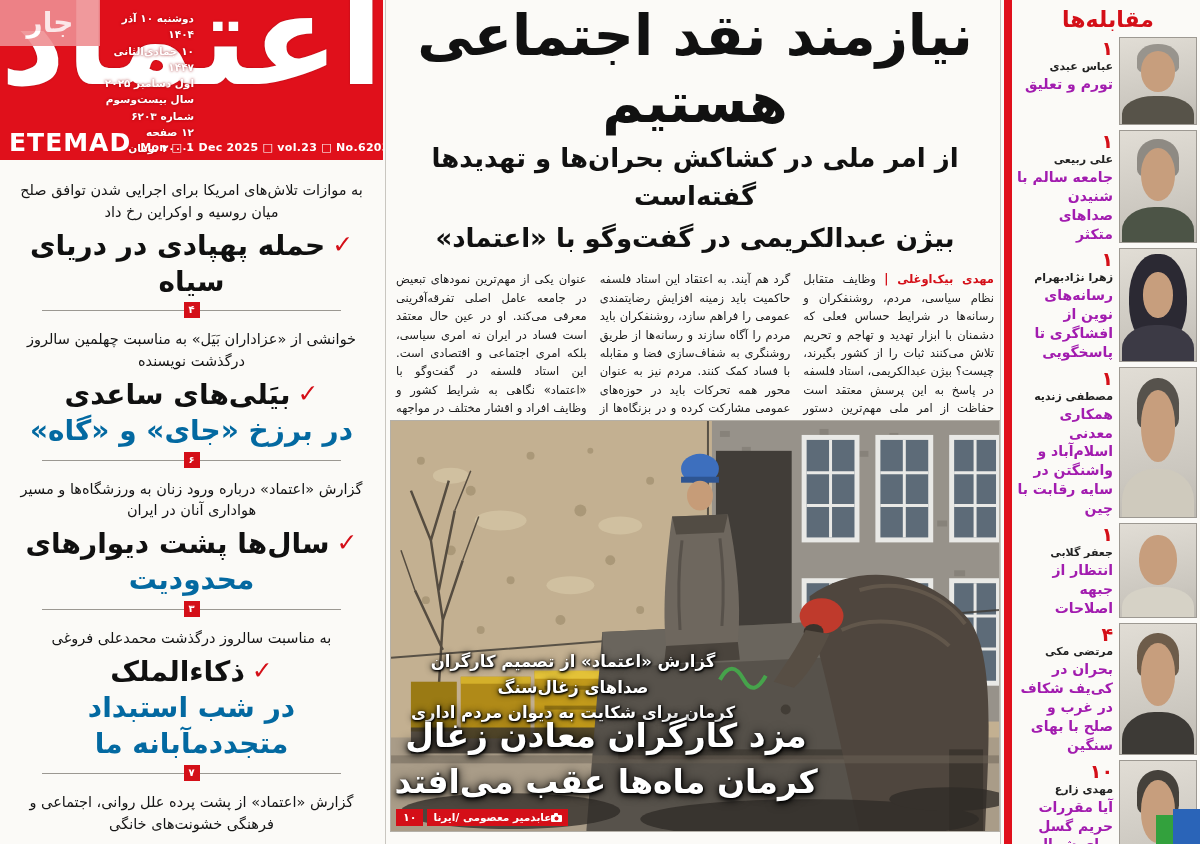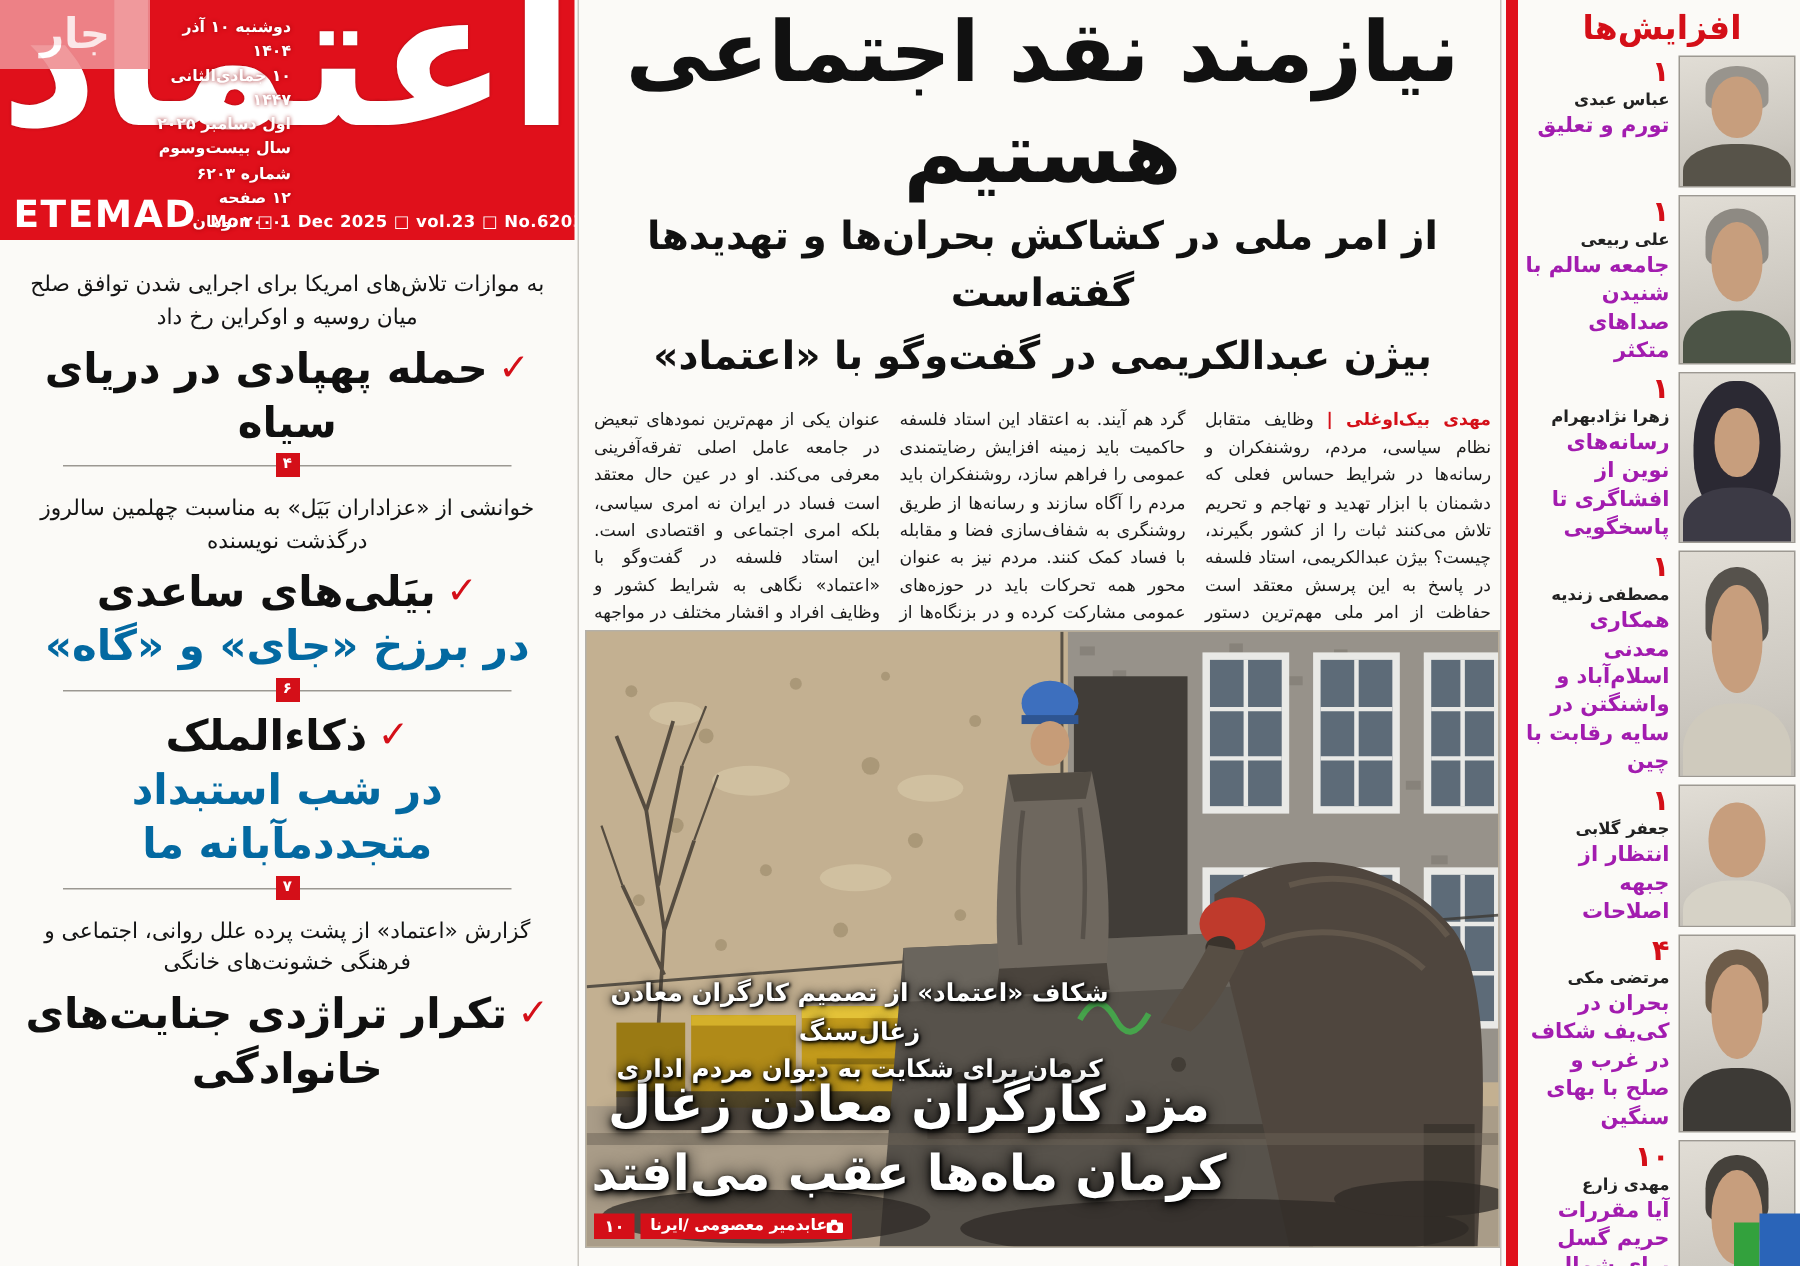--- a/index.html
+++ b/index.html
@@ -129,22 +129,31 @@
 
       <article>
         <div class="kicker">خوانشی از «عزاداران بَیَل» به مناسبت چهلمین سالروز درگذشت نویسنده</div>
         <h2 class="lheadline"><span class="check">✓</span><span>بیَلی‌های ساعدی</span></h2>
         <div class="lheadline2">در برزخ «جای» و «گاه»</div>
         <div class="divider">
           <span class="pageno">۶</span>
         </div>
       </article>
 
-
       <article>
+        <div class="kicker">گزارش «اعتماد» درباره ورود زنان به ورزشگاه‌ها و مسیر هواداری آنان در ایران</div>
+        <h2 class="lheadline"><span class="check">✓</span><span>سال‌ها پشت دیوارهای</span></h2>
+        <div class="lheadline2">محدودیت</div>
+        <div class="divider">
+          <span class="pageno">۳</span>
+        </div>
+      </article>
+
+      <article>
+        <div class="kicker">به مناسبت سالروز درگذشت محمدعلی فروغی</div>
         <h2 class="lheadline"><span class="check">✓</span><span>ذکاءالملک</span></h2>
         <div class="lheadline2">در شب استبداد متجددمآبانه ما</div>
         <div class="divider">
           <span class="pageno">۷</span>
         </div>
       </article>
 
       <article class="story-last">
         <div class="kicker">گزارش «اعتماد» از پشت پرده علل روانی، اجتماعی و فرهنگی خشونت‌های خانگی</div>
         <h2 class="lheadline"><span class="check">✓</span><span>تکرار تراژدی جنایت‌های خانوادگی</span></h2>
@@ -290,21 +299,21 @@
 
         <g fill="#2e2a26" opacity="0.75">
           <ellipse cx="120" cy="392" rx="110" ry="18"></ellipse>
           <ellipse cx="420" cy="400" rx="170" ry="20"></ellipse>
           <ellipse cx="560" cy="380" rx="60" ry="12"></ellipse>
         </g>
         <rect x="0" y="336" width="610" height="8" fill="#6b6156" opacity="0.5"></rect>
       </svg>
 
       <div class="photo-kicker">
-        <span>شکاف «اعتماد» از تصمیم کارگران معادن زغال‌سنگ</span>
+        <span>گزارش «اعتماد» از تصمیم کارگران صداهای زغال‌سنگ</span>
         <span>کرمان برای شکایت به دیوان مردم اداری</span>
       </div>
       <div class="photo-headline">
         <div>مزد کارگران معادن زغال</div>
         <div>کرمان ماه‌ها عقب می‌افتد</div>
       </div>
       <div class="photo-credit">
         <span class="pg-badge">۱۰</span>
         <span class="credit-badge">
           <svg width="11" height="9" viewBox="0 0 11 9">
@@ -312,21 +321,21 @@
             <rect x="3" y="0" width="4" height="3" rx="1" fill="#fff"></rect>
             <circle cx="5.5" cy="5.5" r="2" fill="#d40f18"></circle>
           </svg>
           <span>عابدمیر معصومی /ایرنا</span>
         </span>
       </div>
     </figure>
   </section>
 
   <aside class="sidebar">
-    <div class="sb-title">افزایش‌ها</div>
+    <div class="sb-title">مقابله‌ها</div>
 
     <div class="note">
       <div class="portrait p1">
           <span class="hair"></span>
           <span class="face"></span>
           <span class="torso"></span>
         </div>
       <div class="ntxt">
         <div class="nnum">۱</div>
         <div class="nname">عباس عبدی</div>

